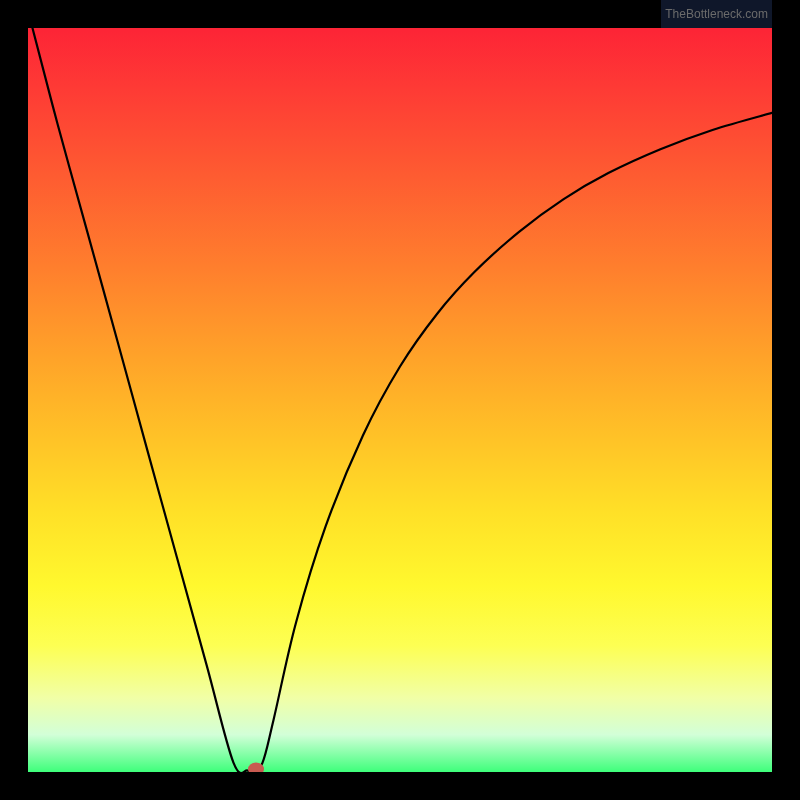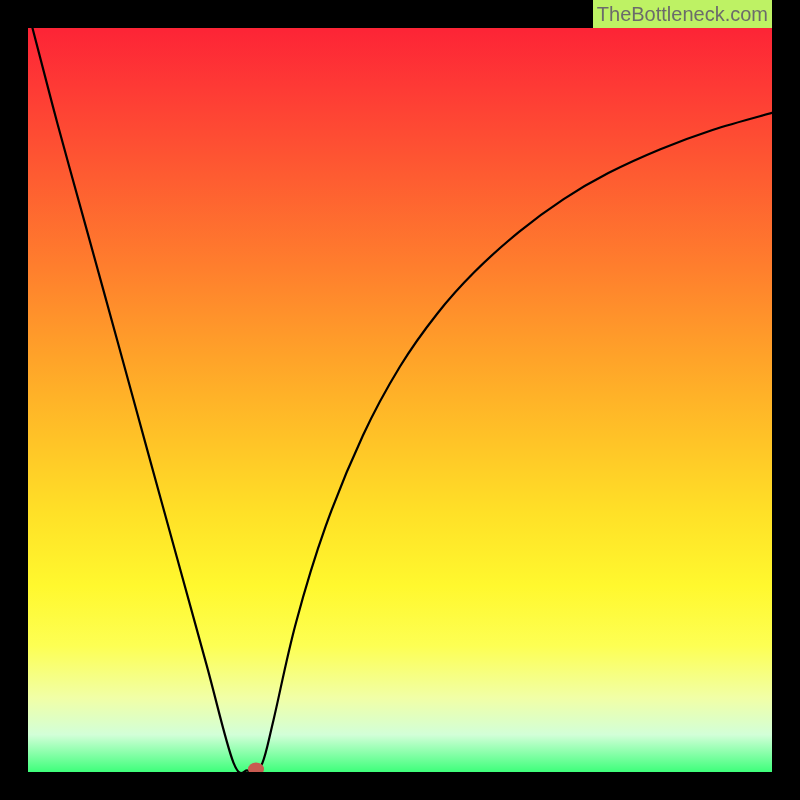--- a/index.html
+++ b/index.html
@@ -44,22 +44,22 @@
       #f1ffa6 90%,
       #d2ffd8 95%,
       #3eff7b 100%
     );
   }
   .watermark {
     position: absolute;
     top: 0;
     right: 28px;
     color: #6b6b6b;
-    background: #bef264;
-    font-size: 20px;
+    background: #0f172a;
+    font-size: 12px;
     line-height: 28px;
     height: 28px;
     padding: 0 4px;
     font-weight: 400;
   }
   svg.curve {
     position: absolute;
     inset: 0;
   }
   .marker {

